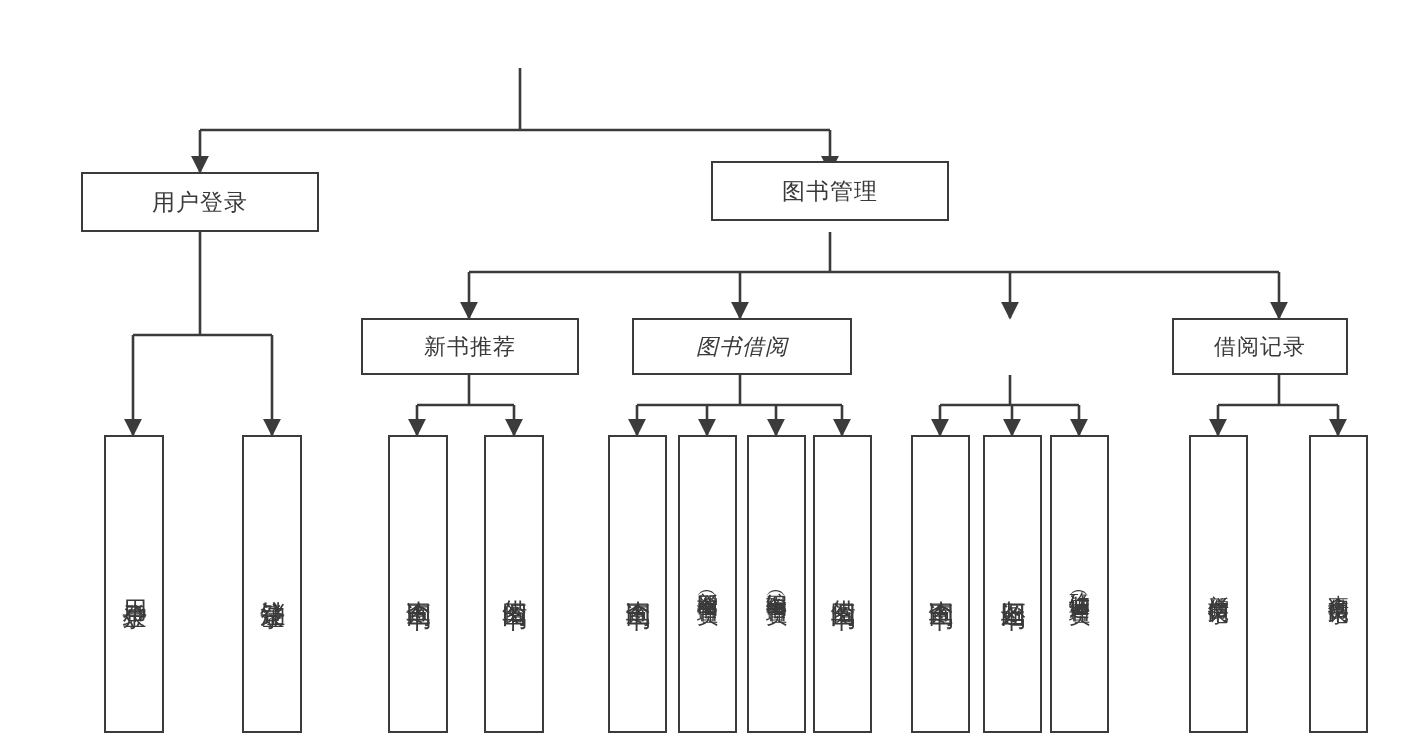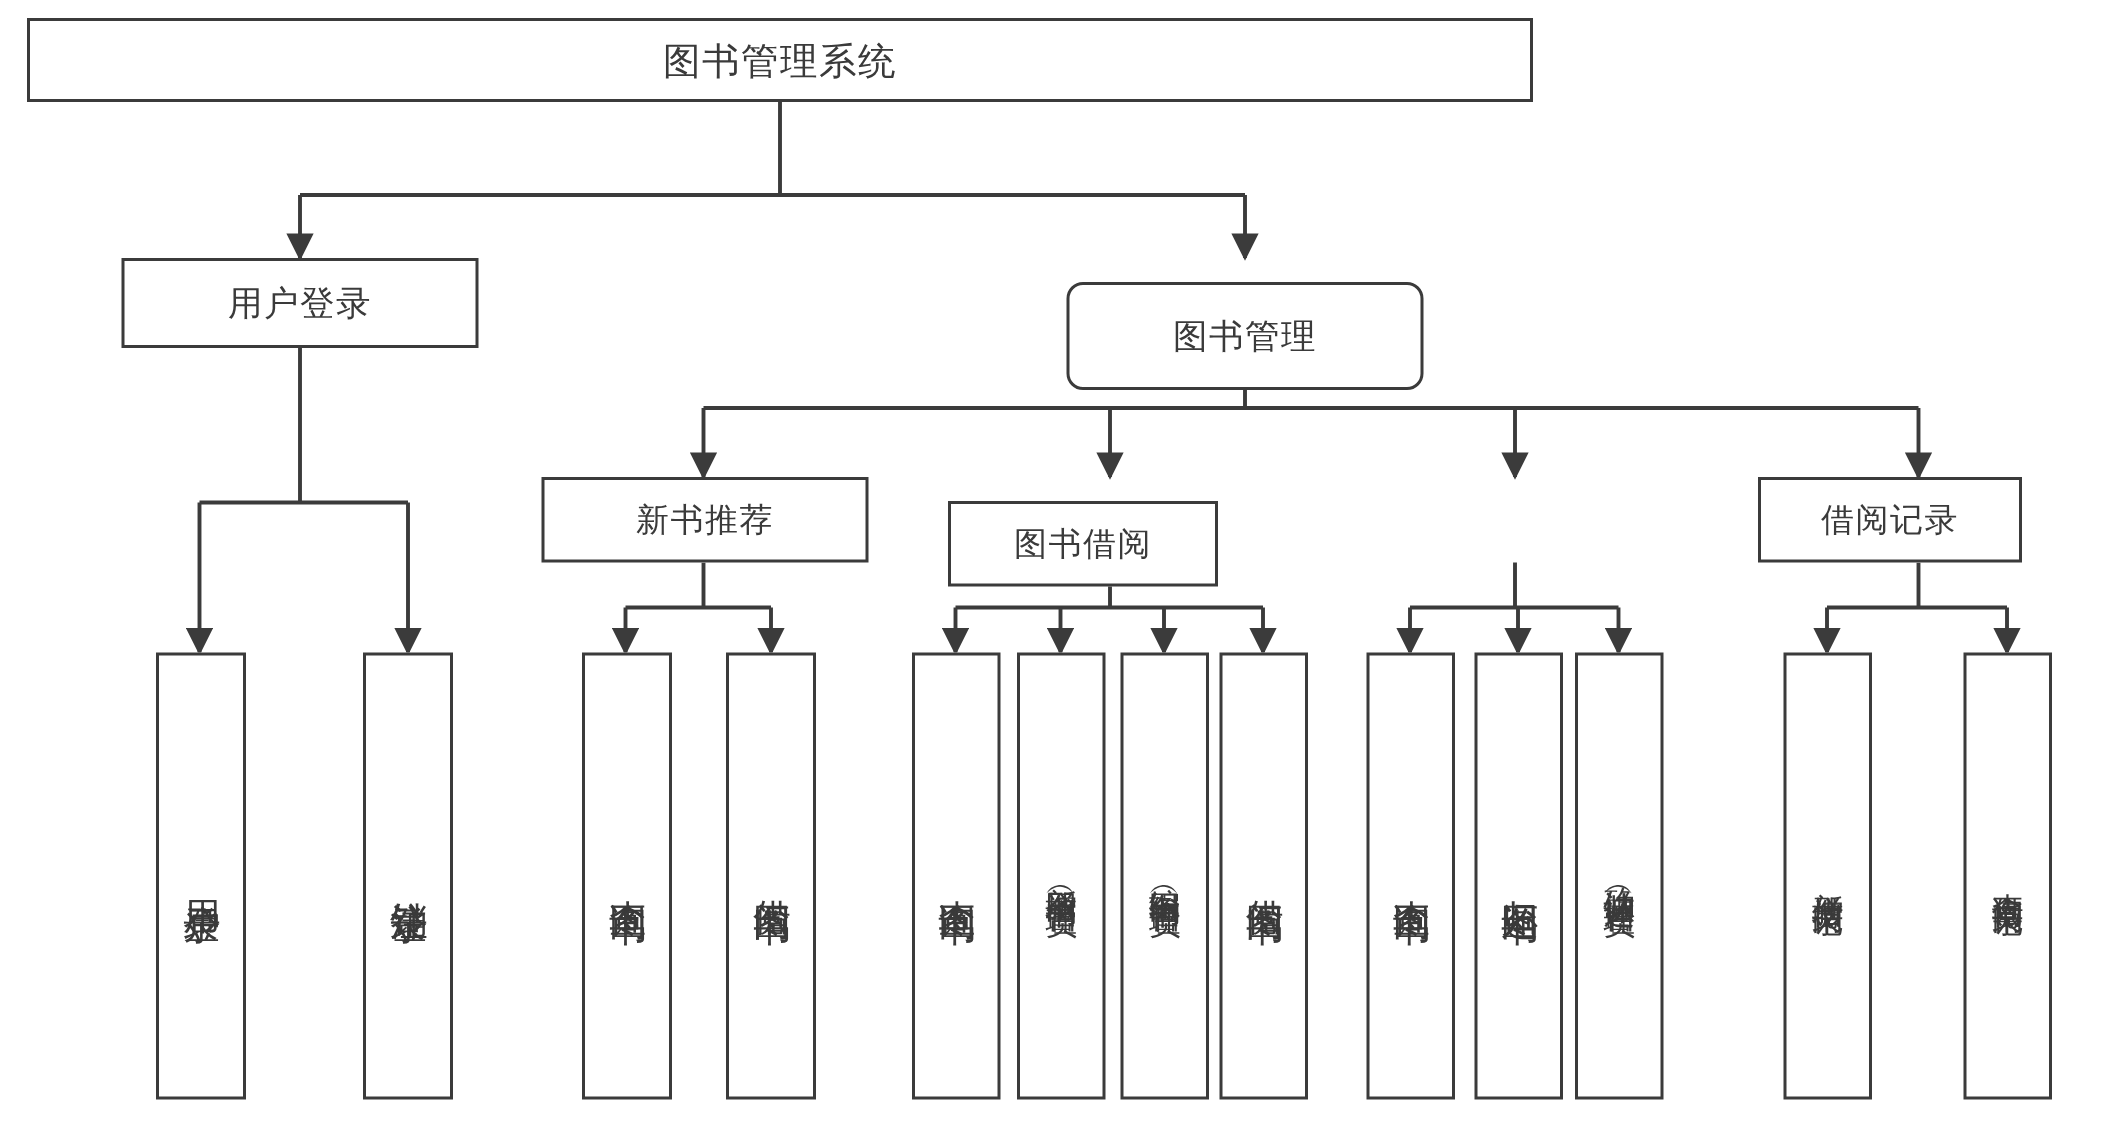--- a/index.html
+++ b/index.html
@@ -114,37 +114,34 @@
         <line x1="940" y1="405" x2="940" y2="435" marker-end="url(#arrow)"></line>
         <line x1="1012" y1="405" x2="1012" y2="435" marker-end="url(#arrow)"></line>
         <line x1="1079" y1="405" x2="1079" y2="435" marker-end="url(#arrow)"></line>
         <line x1="1279" y1="375" x2="1279" y2="405"></line>
         <line x1="1218" y1="405" x2="1338" y2="405"></line>
         <line x1="1218" y1="405" x2="1218" y2="435" marker-end="url(#arrow)"></line>
         <line x1="1338" y1="405" x2="1338" y2="435" marker-end="url(#arrow)"></line>
       </g>
   </svg>
 
-  <div class="node root" style="left: 18px; top: 12px; width: 1004px; height: 56px;">
-    <span class="htext">图书管理系统</span>
-  </div>
 
   <div class="node level2" style="left: 81px; top: 172px; width: 238px; height: 60px;">
     <span class="htext">用户登录</span>
   </div>
 
-  <div class="node level2" style="left: 711px; top: 188px; width: 238px; height: 72px; border-radius: 11px;">
+  <div class="node level2" style="left: 711px; top: 161px; width: 238px; height: 60px;">
     <span class="htext">图书管理</span>
   </div>
 
   <div class="node level3" style="left: 361px; top: 318px; width: 218px; height: 57px; align-items: center;">
     <span class="htext">新书推荐</span>
   </div>
 
-  <div class="node level3" style="left: 632px; top: 334px; width: 180px; height: 57px;">
+  <div class="node level3" style="left: 632px; top: 318px; width: 220px; height: 57px; font-style: italic;">
     <span class="htext">图书借阅</span>
   </div>
 
 
   <div class="node level3" style="left: 1172px; top: 318px; width: 176px; height: 57px;">
     <span class="htext">借阅记录</span>
   </div>
 
   <div id="leaf-layer">
       <div class="node leaf" style="left: 104px; top: 435px; width: 60px; height: 298px;">

